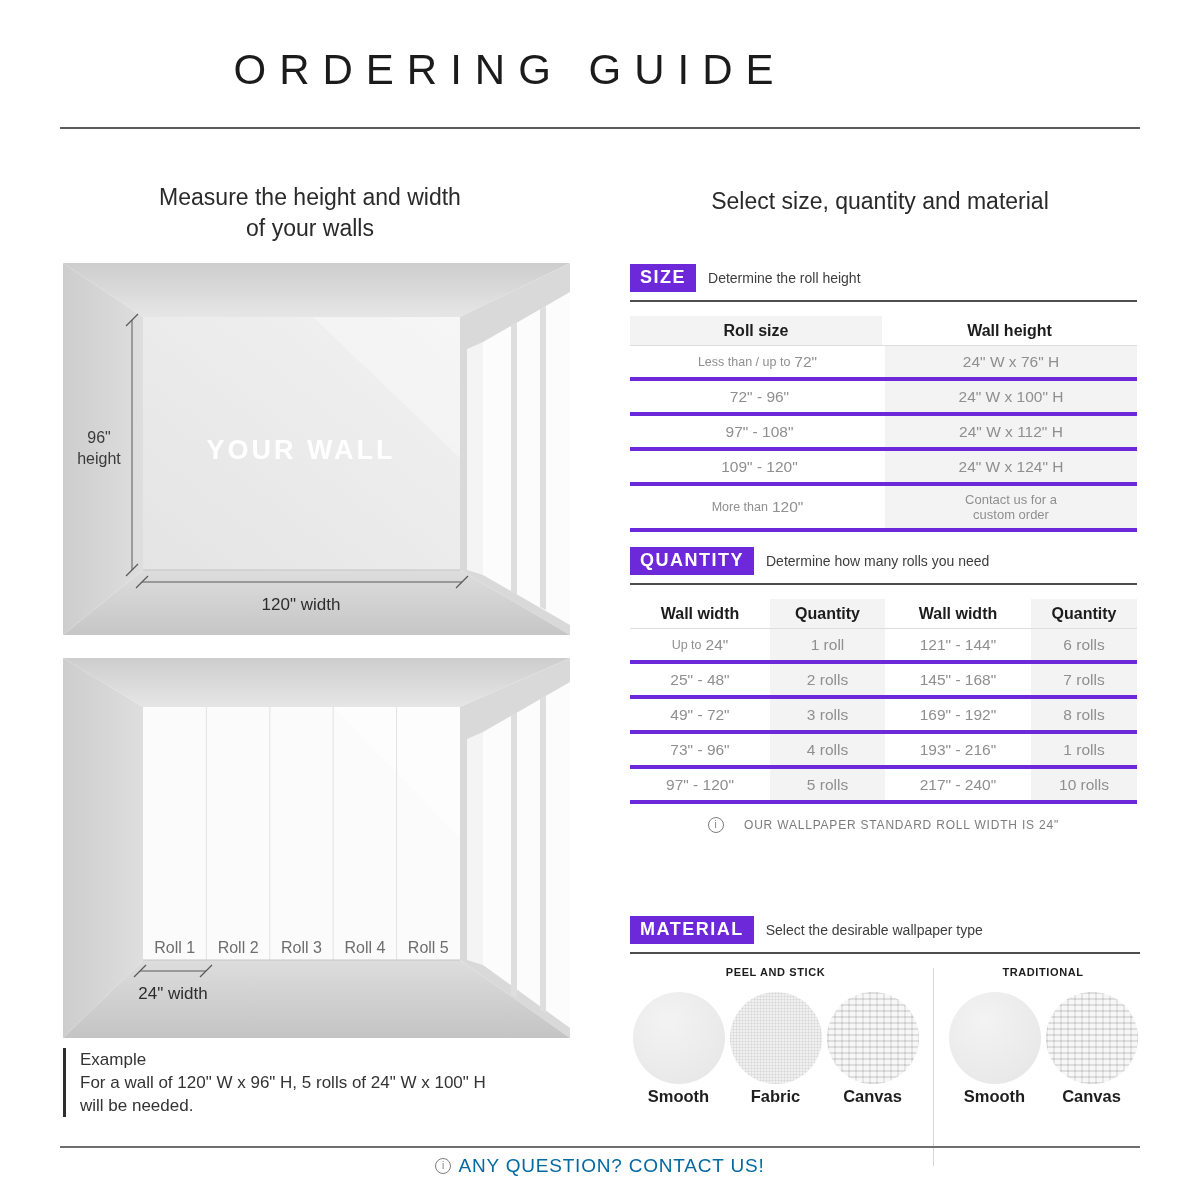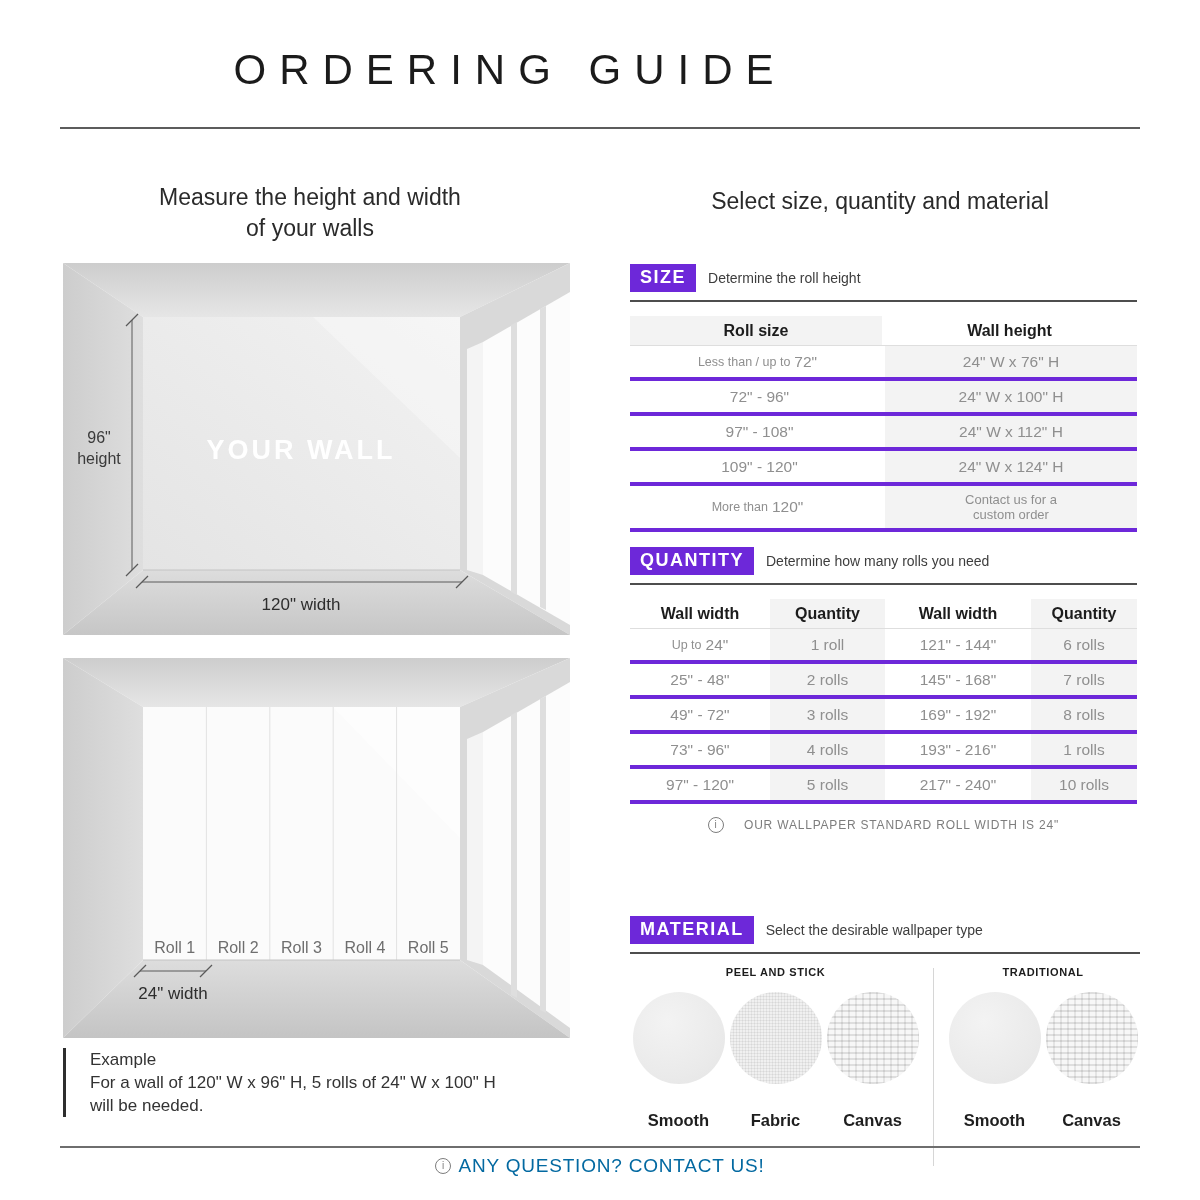--- a/index.html
+++ b/index.html
@@ -18,21 +18,21 @@
   
   #room1{position:absolute;top:263px;left:63px;}
   #room2{position:absolute;top:658px;left:63px;}
   .t-dim{font-size:16px;fill:#3a3a3a;}
   .t-width{font-size:17px;fill:#2d2d2d;}
   .t-wall{font-size:27px;font-weight:bold;fill:#ffffff;letter-spacing:3px;}
   .t-roll{font-size:16px;fill:#6e6e6e;}
 
   
   #example{position:absolute;top:1048px;left:63px;width:450px;border-left:3px solid #2e2e2e;
-    padding-left:24px;font-size:17px;line-height:23px;color:#333;}
+    padding-left:14px;font-size:17px;line-height:23px;color:#333;}
 
   
   .section{position:absolute;left:630px;width:507px;}
   #size-section{top:264px;}
   #quantity-section{top:547px;}
   #material-section{top:916px;width:510px;}
   .sec-head{display:flex;align-items:center;gap:12px;border-bottom:2px solid #4d4d4d;padding-bottom:8px;}
   .chip{background:#6d28d9;color:#ffffff;font-size:18px;font-weight:700;letter-spacing:1.5px;
     padding:3px 10px 4px 10px;white-space:nowrap;}
   .sec-sub{font-size:14px;color:#3d3d3d;text-align:center;}
@@ -64,21 +64,21 @@
     font-size:12px;letter-spacing:0.8px;color:#7d7d7d;margin-top:13px;}
   .ii{display:inline-block;width:14px;height:14px;border:1.3px solid #7d7d7d;border-radius:50%;
     font-size:10px;line-height:14px;text-align:center;color:#7d7d7d;flex:0 0 auto;}
   .ii::before{content:"i";}
 
   
   .materials{display:flex;justify-content:space-between;margin-top:12px;}
   .mat-group{display:flex;flex-direction:column;align-items:center;}
   .mat-name{font-size:11px;font-weight:600;letter-spacing:0.6px;color:#1c1c1c;margin-bottom:14px;}
   .mat-cols{display:flex;}
-  .mat-col{width:97px;display:flex;flex-direction:column;align-items:center;gap:27px;}
+  .mat-col{width:97px;display:flex;flex-direction:column;align-items:center;gap:3px;}
   .swatch{width:92px;height:92px;border-radius:50%;}
   .swatch.smooth{background:radial-gradient(circle at 38% 32%, #f3f3f3 0%, #eaeaea 65%, #e4e4e4 100%);}
   .swatch.fabric{background-color:#f0f0f0;
     background-image:repeating-linear-gradient(0deg, rgba(0,0,0,0.055) 0 1px, transparent 1px 3px),
                      repeating-linear-gradient(90deg, rgba(0,0,0,0.055) 0 1px, transparent 1px 3px);}
   .swatch.canvas{background-color:#f7f7f7;
     background-image:repeating-linear-gradient(0deg, rgba(0,0,0,0.10) 0 2px, transparent 2px 6px),
                      repeating-linear-gradient(90deg, rgba(0,0,0,0.08) 0 2px, transparent 2px 7px);}
   .mat-label{font-size:16.5px;font-weight:600;color:#1e1e1e;}
   .mat-divider{width:1px;background:#d6d6d6;margin:2px 10px 0 10px;height:198px;}

